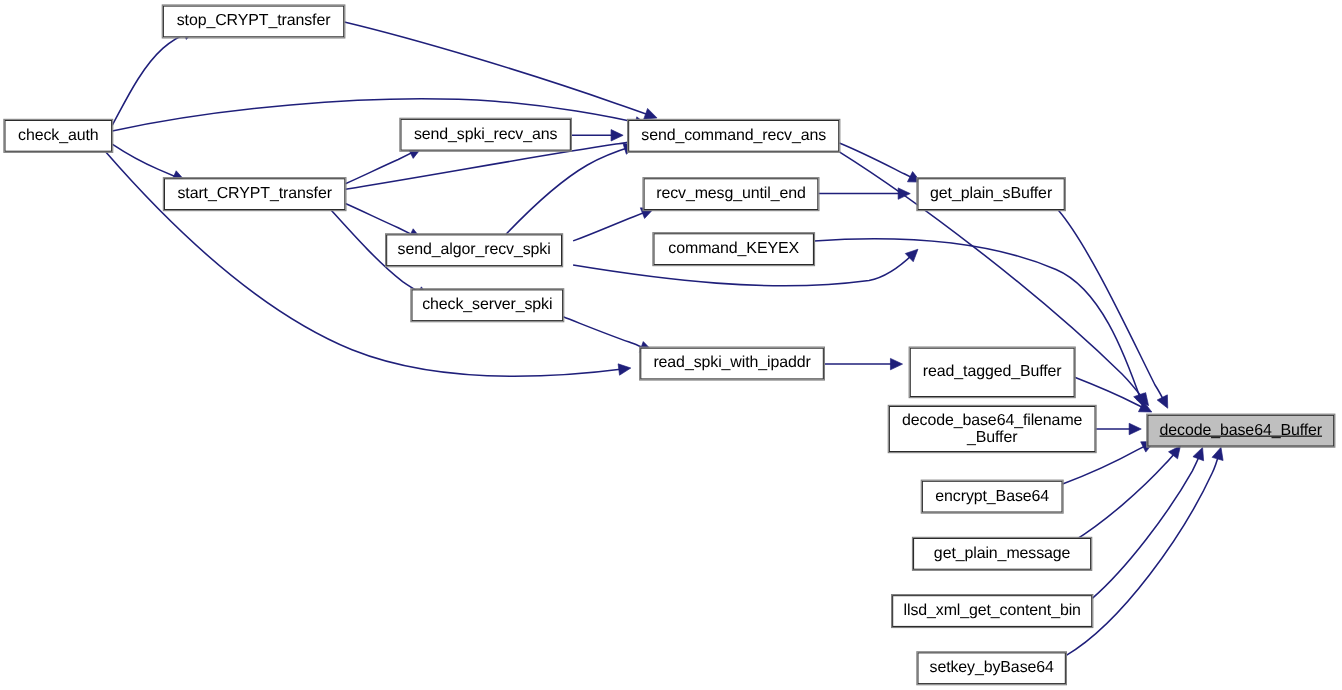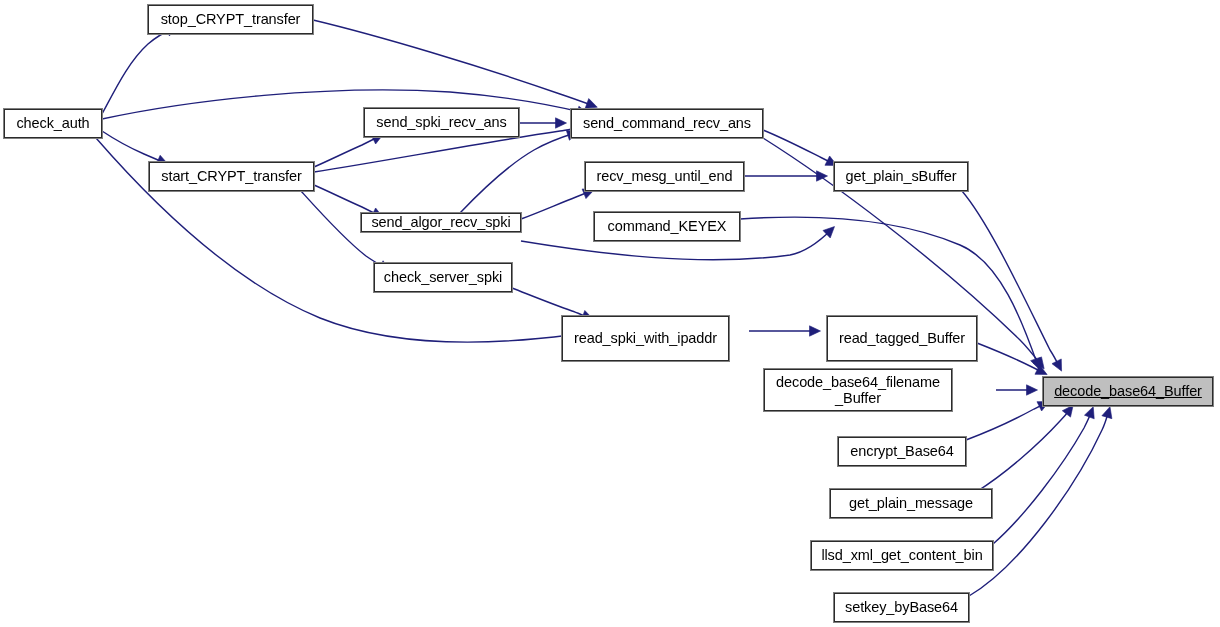--- a/index.html
+++ b/index.html
@@ -113,26 +113,26 @@
       <polygon points="1109.9765479974599,406.6389950894625 1111.9008901582415,418.6530246902351 1101.9139041383587,415.7512820692112" class="edge-arrow"></polygon>
     </svg>
   <div id="node-layer">
       <div class="node" style="left: 4px; top: 109px; width: 98px; height: 29px;">check_auth</div>
       <div class="node" style="left: 148px; top: 5px; width: 165px; height: 29px;">stop_CRYPT_transfer</div>
       <div class="node" style="left: 149px; top: 162px; width: 165px; height: 29px; text-align: center;">start_CRYPT_transfer</div>
       <div class="node" style="left: 364px; top: 108px; width: 155px; height: 29px;">send_spki_recv_ans</div>
       <div class="node" style="left: 571px; top: 109px; width: 192px; height: 29px;">send_command_recv_ans</div>
       <div class="node" style="left: 585px; top: 162px; width: 159px; height: 29px;">recv_mesg_until_end</div>
       <div class="node" style="left: 594px; top: 212px; width: 146px; height: 29px;">command_KEYEX</div>
-      <div class="node" style="left: 361px; top: 213px; width: 160px; height: 19px;">send_algor_recv_spki</div>
+      <div class="node" style="left: 351px; top: 213px; width: 160px; height: 29px;">send_algor_recv_spki</div>
       <div class="node" style="left: 374px; top: 263px; width: 138px; height: 29px;">check_server_spki</div>
-      <div class="node" style="left: 562px; top: 316px; width: 167px; height: 45px;">read_spki_with_ipaddr</div>
+      <div class="node" style="left: 582px; top: 316px; width: 167px; height: 29px;">read_spki_with_ipaddr</div>
       <div class="node" style="left: 834px; top: 162px; width: 134px; height: 29px;">get_plain_sBuffer</div>
       <div class="node" style="left: 827px; top: 316px; width: 150px; height: 45px;">read_tagged_Buffer</div>
-      <div class="node" style="left: 764px; top: 369px; width: 188px; height: 42px;">decode_base64_filename
+      <div class="node" style="left: 808px; top: 369px; width: 188px; height: 42px;">decode_base64_filename
 _Buffer</div>
       <div class="node highlight" style="left: 1043px; top: 377px; width: 170px; height: 29px;">decode_base64_Buffer</div>
       <div class="node" style="left: 838px; top: 437px; width: 128px; height: 29px;">encrypt_Base64</div>
       <div class="node" style="left: 830px; top: 489px; width: 162px; height: 29px;">get_plain_message</div>
       <div class="node" style="left: 811px; top: 541px; width: 182px; height: 29px;">llsd_xml_get_content_bin</div>
       <div class="node" style="left: 834px; top: 593px; width: 135px; height: 29px;">setkey_byBase64</div>
     </div>
 </div>
 
 </body></html>

